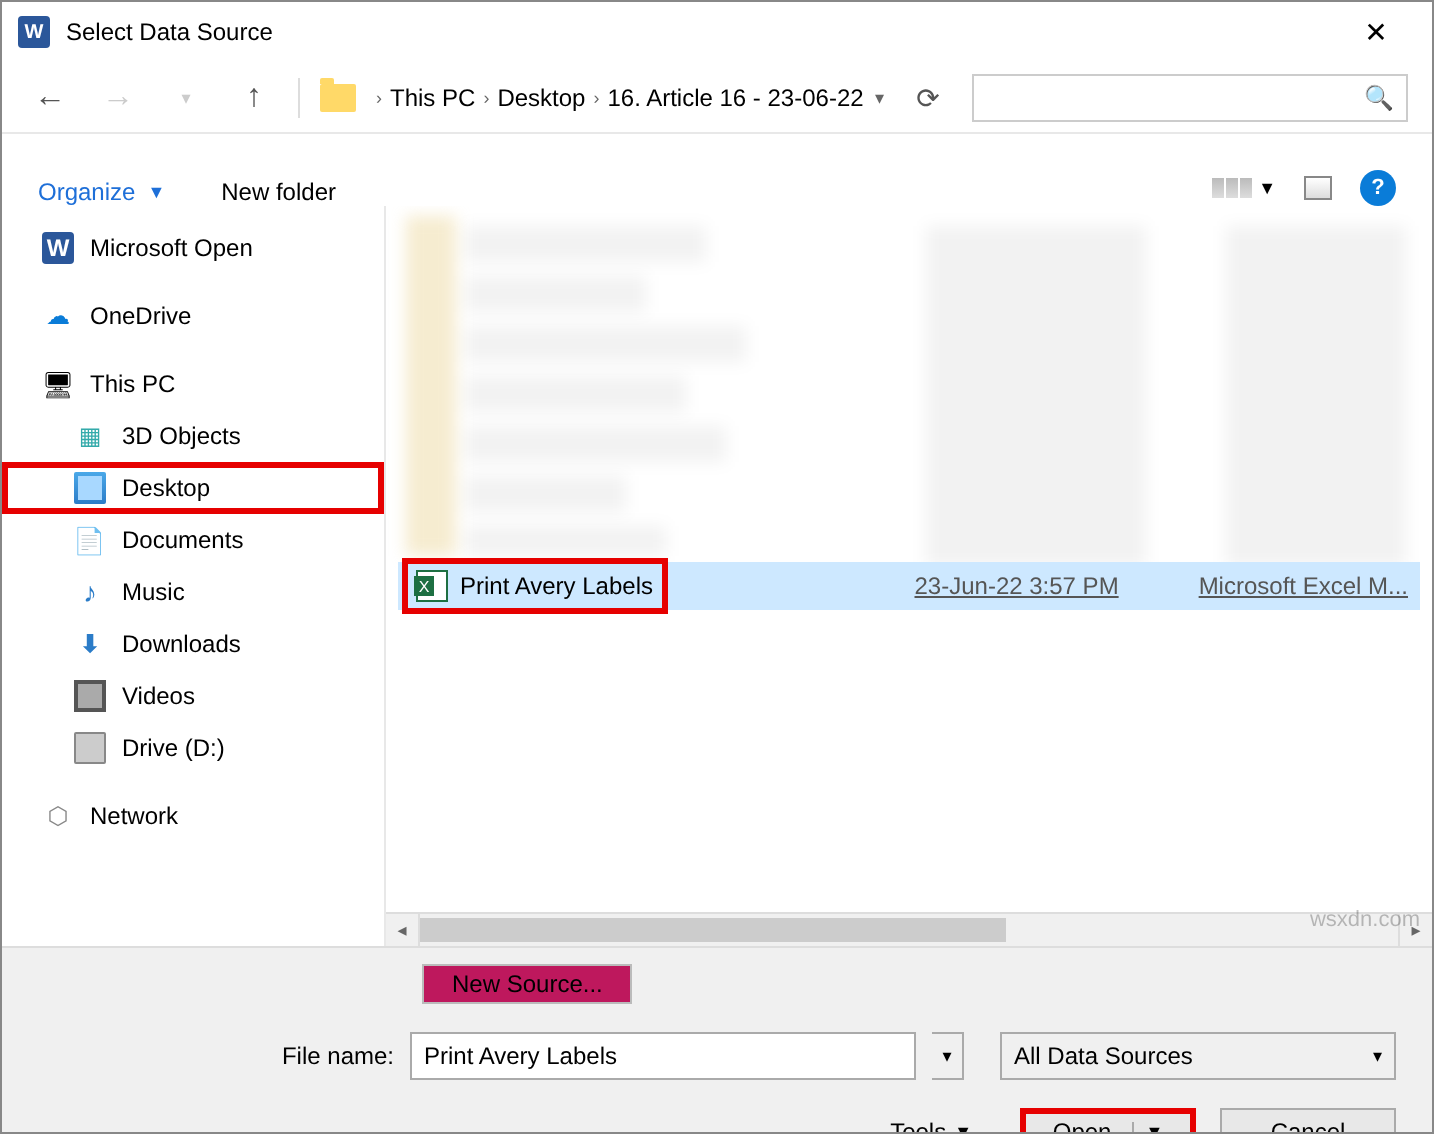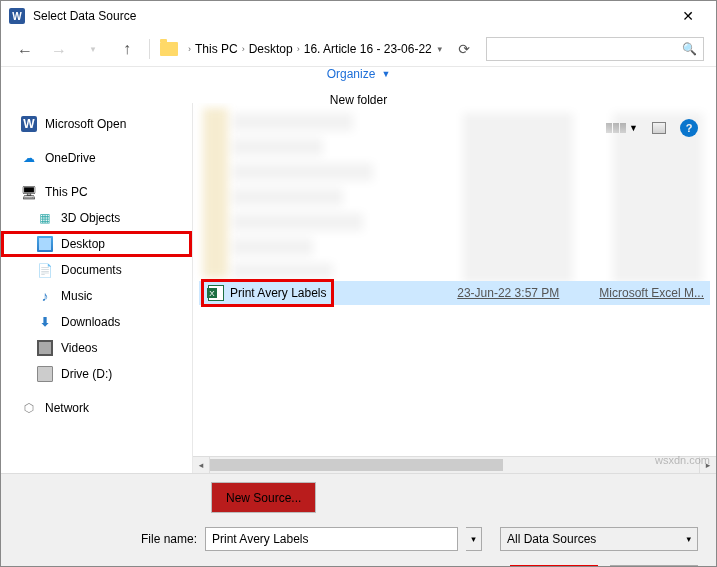--- a/index.html
+++ b/index.html
@@ -12,21 +12,21 @@
 .nav-arrow { width: 24px; height: 24px; display: flex; align-items: center; justify-content: center; color: #555; font-size: 16px; }
 .nav-arrow.dis { color: #ccc; }
 .sep-v { width: 1px; height: 20px; background: #ddd; }
 .folder-ic { width: 18px; height: 14px; background: #ffd968; border-radius: 1px; position: relative; }
 .folder-ic::before { content: ""; position: absolute; top: -3px; left: 0; width: 7px; height: 3px; background: #ffd968; border-radius: 1px 1px 0 0; }
 .bc { display: flex; align-items: center; gap: 4px; flex: 1; }
 .bc .chev { color: #666; font-size: 9px; }
 .refresh { width: 24px; text-align: center; color: #555; font-size: 14px; }
 .searchbox { width: 218px; height: 24px; border: 1px solid #ccc; display: flex; align-items: center; padding: 0 6px; color: #888; }
 .searchbox .mag { margin-left: auto; }
-.toolbar { height: 36px; display: flex; align-items: center; padding: 0 18px; gap: 12px; flex-direction: column; }
+.toolbar { height: 36px; display: flex; align-items: flex-end; padding: 0 18px; gap: 28px; }
 .toolbar .org { color: #1e6fd8; display: flex; align-items: center; gap: 6px; }
 .toolbar .right { margin-left: auto; display: flex; align-items: center; gap: 14px; }
 .view-btn { display: flex; gap: 1px; }
 .view-btn .vb { width: 6px; height: 10px; background: linear-gradient(#bbb,#ddd); }
 .list-btn { width: 14px; height: 12px; border: 1px solid #888; background: linear-gradient(#fff,#ddd); }
 .help { width: 18px; height: 18px; border-radius: 50%; background: #0a7cd8; color: #fff; display: flex; align-items: center; justify-content: center; font-weight: bold; font-size: 11px; }
 .body { display: flex; height: 370px; }
 .sidebar { width: 192px; border-right: 1px solid #e8e8e8; padding: 8px 0; overflow: hidden; }
 .side-item { display: flex; align-items: center; height: 26px; padding-left: 20px; gap: 8px; }
 .side-item.sub { padding-left: 36px; }
@@ -53,21 +53,21 @@
 .file-name-box { display: flex; align-items: center; gap: 6px; border: 3px solid #e60000; height: 28px; padding: 0 4px; margin-left: -4px; }
 .ic-excel { width: 16px; height: 16px; background: #fff; border: 1px solid #1d6f42; position: relative; }
 .ic-excel::after { content: "X"; position: absolute; left: -2px; top: 2px; width: 10px; height: 10px; background: #1d6f42; color: #fff; font-size: 8px; display: flex; align-items: center; justify-content: center; }
 .file-meta { margin-left: auto; display: flex; gap: 40px; color: #555; text-decoration: underline; }
 .hscroll { height: 17px; background: #f0f0f0; border-top: 1px solid #ddd; display: flex; }
 .hscroll .track { flex: 1; position: relative; }
 .hscroll .thumb { position: absolute; left: 0; width: 60%; top: 2px; bottom: 2px; background: #ccc; }
 .hscroll .arr { width: 17px; display: flex; align-items: center; justify-content: center; color: #666; font-size: 9px; border-left: 1px solid #ddd; }
 .footer { padding: 8px 18px 12px; background: #f0f0f0; border-top: 1px solid #ddd; }
 .newsrc { margin-left: 192px; margin-bottom: 14px; }
-.newsrc button { height: 31px; padding: 0 14px; background: #b91c1c; border: 1px solid #bbb; }
+.newsrc button { height: 20px; padding: 0 14px; background: #be185d; border: 1px solid #bbb; }
 .fname-row { display: flex; align-items: center; gap: 8px; margin-bottom: 14px; }
 .fname-row label { width: 178px; text-align: right; }
 .fname-row input { flex: 1; height: 24px; border: 1px solid #aaa; padding: 0 6px; }
 .fname-row .dd { width: 16px; text-align: center; border: 1px solid #aaa; border-left: none; height: 24px; line-height: 22px; font-size: 9px; }
 .filter { width: 198px; height: 24px; border: 1px solid #aaa; margin-left: 10px; display: flex; align-items: center; padding: 0 6px; }
 .filter .chev { margin-left: auto; font-size: 9px; }
 .btn-row { display: flex; align-items: center; justify-content: flex-end; gap: 12px; }
 .tools { display: flex; align-items: center; gap: 4px; margin-right: 12px; }
 .btn { width: 88px; height: 24px; border: 1px solid #aaa; background: #e8e8e8; display: flex; align-items: center; justify-content: center; gap: 4px; }
 .btn.primary { border: 3px solid #e60000; }

